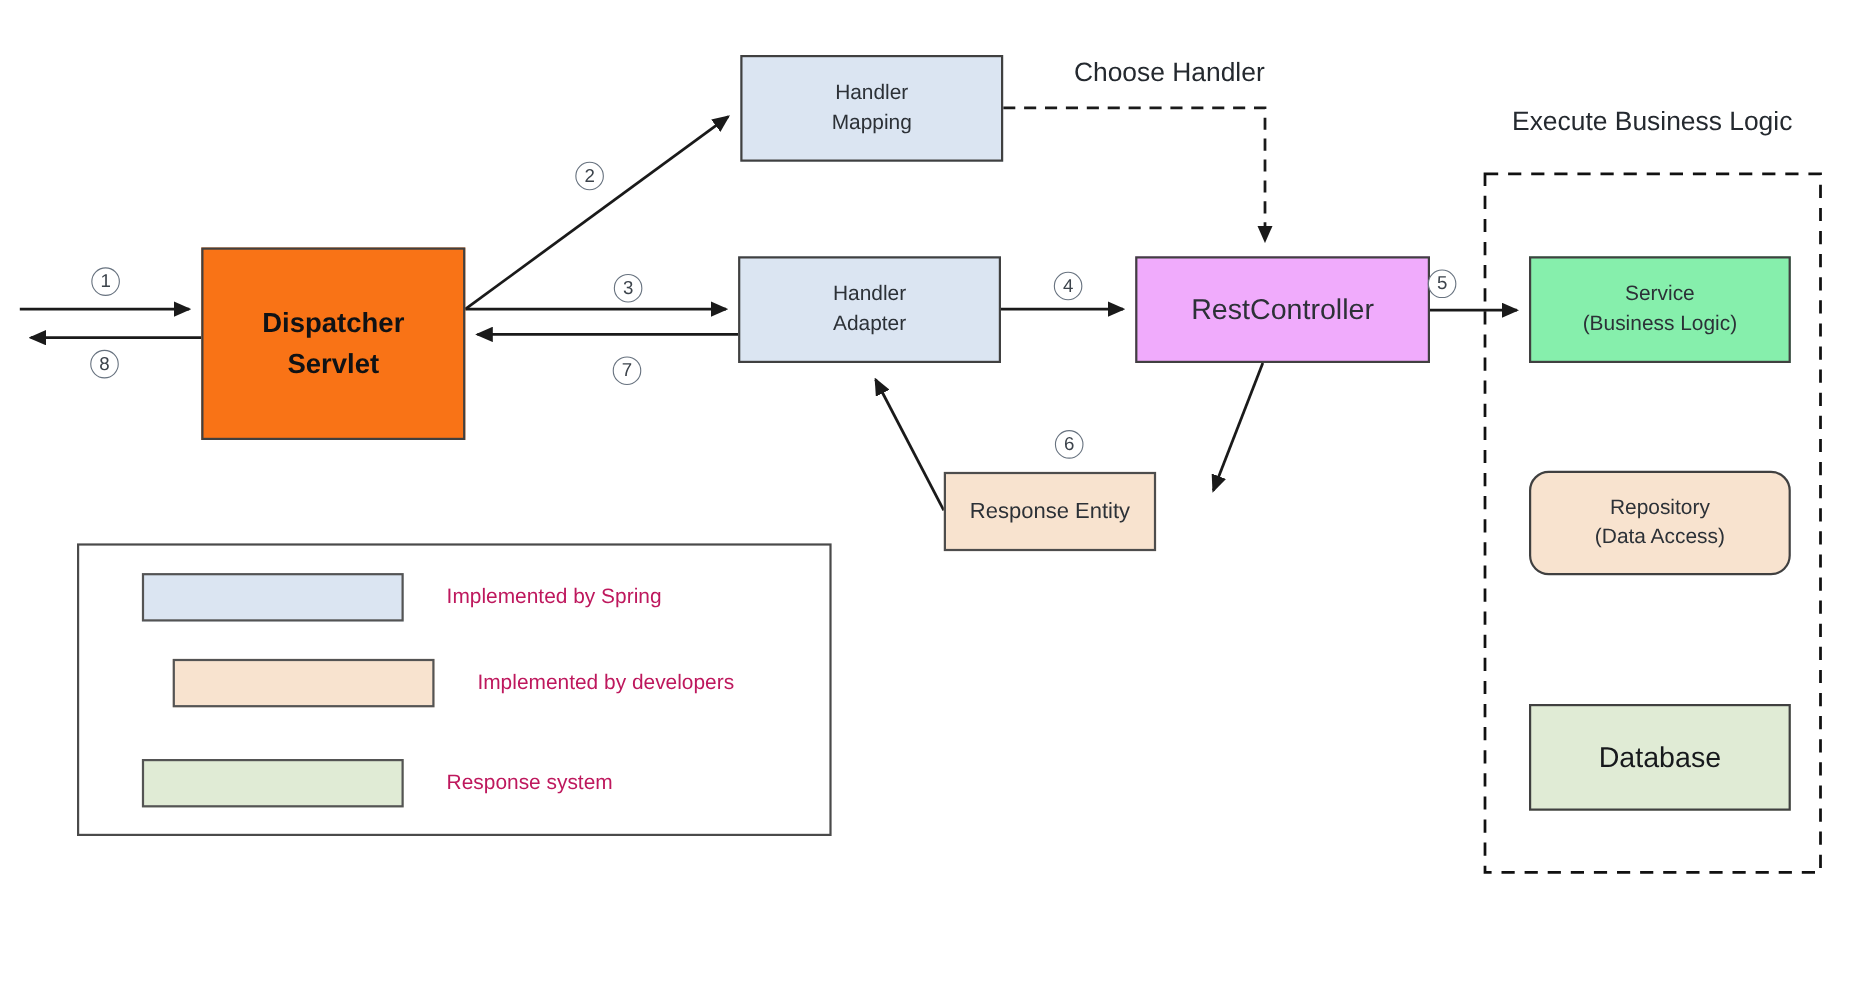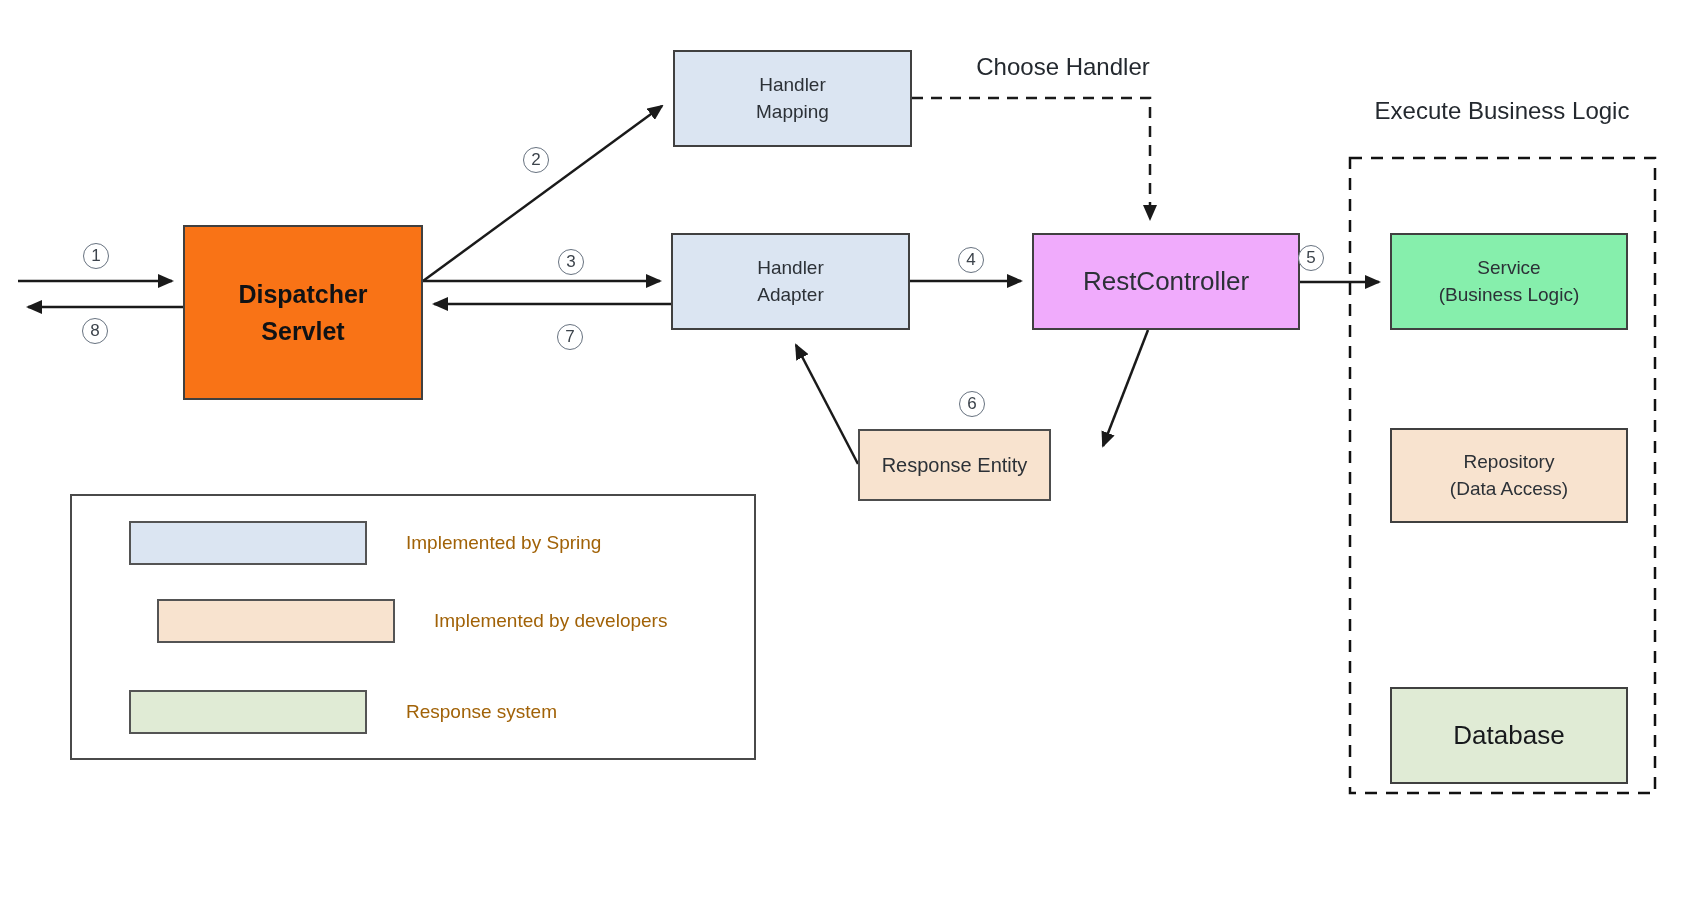--- a/index.html
+++ b/index.html
@@ -50,21 +50,21 @@
     display:flex;align-items:center;
   }
   .legend-swatch{
     width:238px;height:44px;
     border:2px solid #545454;
     box-sizing:border-box;
     flex:0 0 auto;
   }
   .legend-label{
     margin-left:39px;
-    font-size:19px;color:#a16207;
+    font-size:19px;color:#be185d;
     white-space:nowrap;
   }
 </style>
 </head>
 <body>
 
 <div class="canvas">
 
   <svg class="wires" viewBox="0 0 1688 916" xmlns="http://www.w3.org/2000/svg">
     <defs>
@@ -105,24 +105,24 @@
   <div class="node" style="left: 671px; top: 233px; width: 239px; height: 97px; background-color: rgb(219, 229, 242);">Handler
 Adapter</div>
 
   <div class="node" style="left: 1032px; top: 233px; width: 268px; height: 97px; font-size: 26px; background-color: #f0abfc;">RestController</div>
 
   <div class="node" style="left: 858px; top: 429px; width: 193px; height: 72px; font-size: 20px; border-color: rgb(77, 77, 77); background-color: rgb(248, 227, 207);">Response Entity</div>
 
   <div class="node" style="left: 1390px; top: 233px; width: 238px; height: 97px; background-color: #86efac;">Service
 (Business Logic)</div>
 
-  <div class="node" style="left: 1390px; top: 428px; width: 238px; height: 95px; background-color: rgb(248, 227, 207);">Repository
+  <div class="node" style="left: 1390px; top: 428px; width: 238px; height: 95px; background-color: rgb(248, 227, 207); border-radius: 18px;">Repository
 (Data Access)</div>
 
-  <div class="node database" style="left: 1390px; top: 640px; width: 238px; height: 97px; background-color: rgb(224, 235, 213); margin-top: 47px;">Database</div>
+  <div class="node database" style="left: 1390px; top: 640px; width: 238px; height: 97px; background-color: rgb(224, 235, 213);">Database</div>
 
   <div class="float-label" style="left:963px;top:53px;width:200px;">Choose Handler</div>
 
   <div class="float-label" style="left:1352px;top:97px;width:300px;">Execute Business Logic</div>
 
   <div class="step" style="left:83px;top:243px;">1</div>
   <div class="step" style="left:523px;top:147px;">2</div>
   <div class="step" style="left:558px;top:249px;">3</div>
   <div class="step" style="left:958px;top:247px;">4</div>
   <div class="step" style="left:1298px;top:245px;">5</div>

